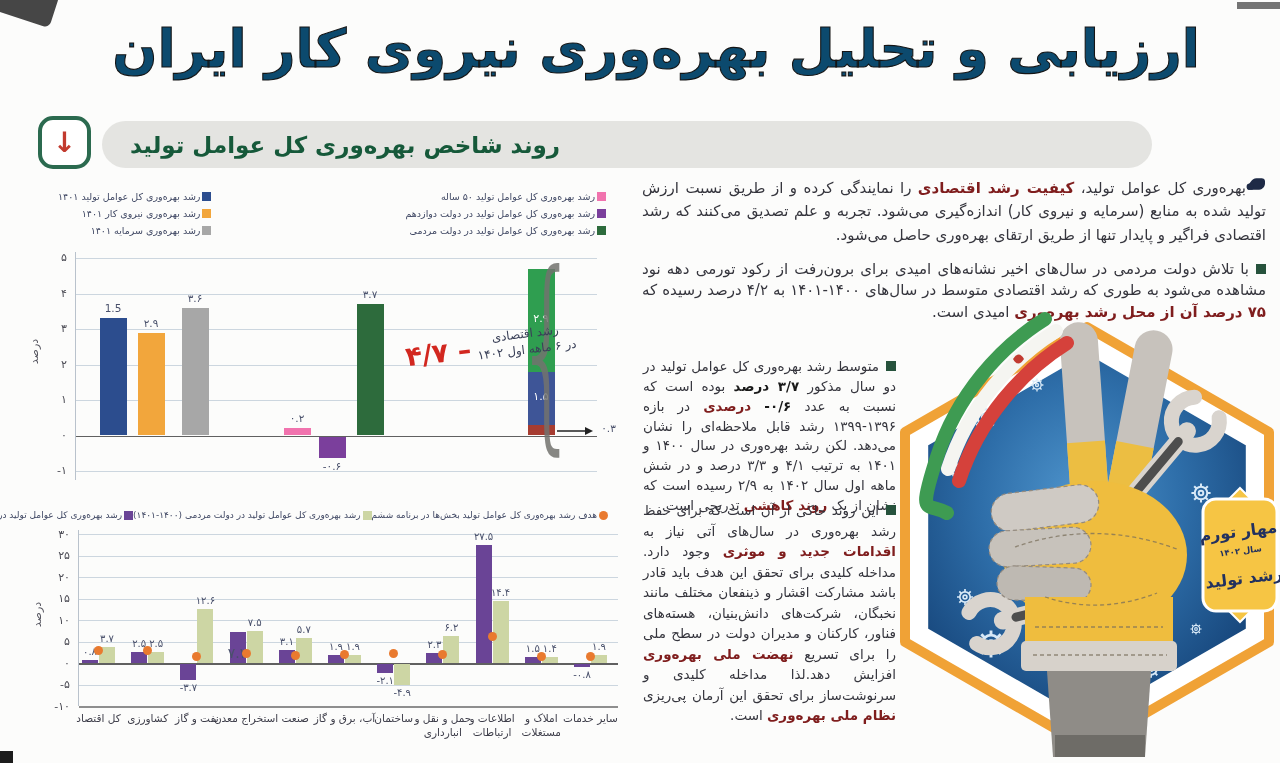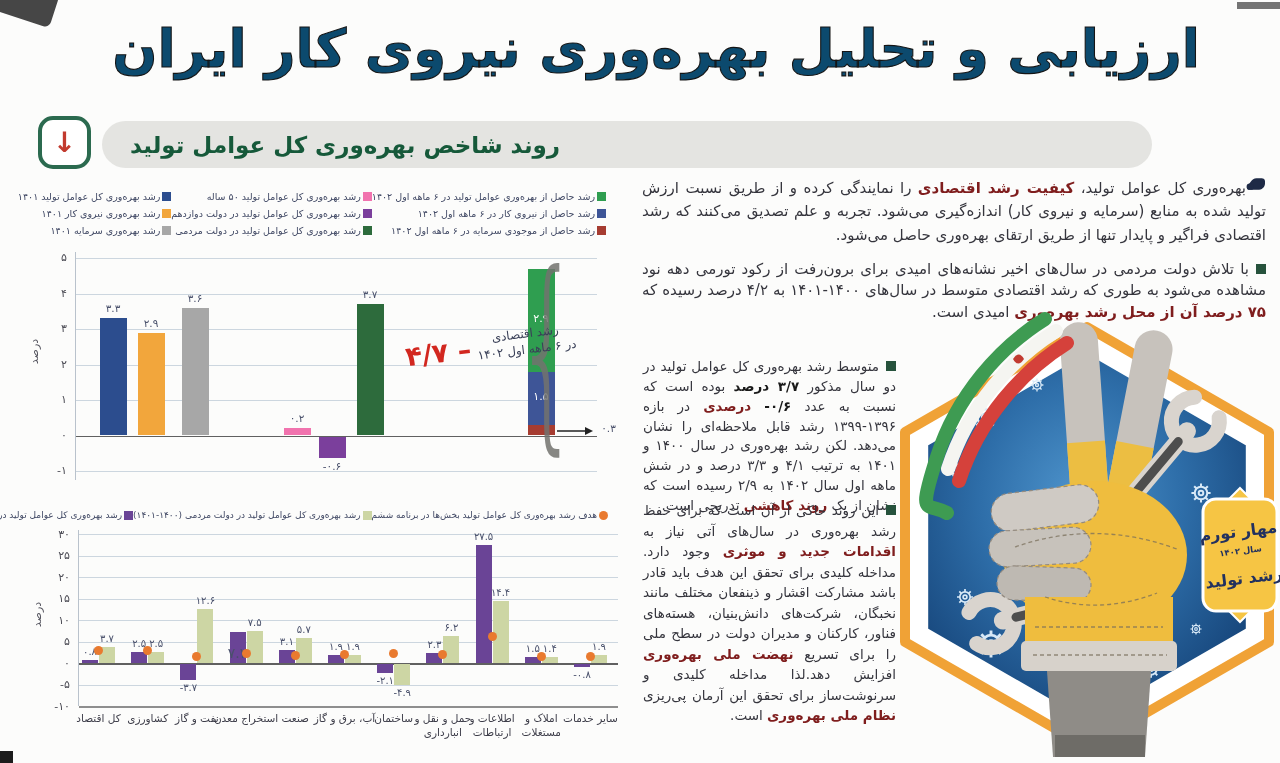--- a/index.html
+++ b/index.html
@@ -80,34 +80,20 @@
   <div class="sec-icon">
     <span>↓</span>
   </div>
   <div class="sec-pill">
     <span>روند شاخص بهره‌وری کل عوامل تولید</span>
   </div>
 
   <div class="legend1" id="legend1">
       <div class="lcol">
         <div class="litem">
-          <div class="sw" style="background: rgb(47, 158, 80);"></div>
-          <div>رشد حاصل از بهره‌وری عوامل تولید در ۶ ماهه اول ۱۴۰۲</div>
-        </div>
-        <div class="litem">
-          <div class="sw" style="background: rgb(62, 85, 151);"></div>
-          <div>رشد حاصل از نیروی کار در ۶ ماهه اول ۱۴۰۲</div>
-        </div>
-        <div class="litem">
-          <div class="sw" style="background: rgb(166, 60, 49);"></div>
-          <div>رشد حاصل از موجودی سرمایه در ۶ ماهه اول ۱۴۰۲</div>
-        </div>
-      </div>
-      <div class="lcol">
-        <div class="litem">
           <div class="sw" style="background: rgb(241, 115, 174);"></div>
           <div>رشد بهره‌وری کل عوامل تولید ۵۰ ساله</div>
         </div>
         <div class="litem">
           <div class="sw" style="background: rgb(123, 63, 156);"></div>
           <div>رشد بهره‌وری کل عوامل تولید در دولت دوازدهم</div>
         </div>
         <div class="litem">
           <div class="sw" style="background: rgb(45, 107, 60);"></div>
           <div>رشد بهره‌وری کل عوامل تولید در دولت مردمی</div>
@@ -242,21 +228,21 @@
     </div>
     <div class="tick" style="left: 39px; top: 251px;">۵</div>
     <div class="tick" style="left: 39px; top: 286.5px;">۴</div>
     <div class="tick" style="left: 39px; top: 322px;">۳</div>
     <div class="tick" style="left: 39px; top: 357.5px;">۲</div>
     <div class="tick" style="left: 39px; top: 393px;">۱</div>
     <div class="tick" style="left: 39px; top: 428.5px;">۰</div>
     <div class="tick" style="left: 39px; top: 464px;">-۱</div>
     <div class="ylab" style="left: 22px; top: 345px;">درصد</div>
     <div class="bar" style="left: 99.5px; top: 318.35px; width: 27px; height: 117.15px; background: rgb(44, 77, 142);"></div>
-    <div class="blab" style="left: 92.5px; top: 302.35px; width: 41px;">۳.۳</div>
+    <div class="blab" style="left: 92.5px; top: 302.35px; width: 41px;">1.5</div>
     <div class="bar" style="left: 137.5px; top: 332.55px; width: 27px; height: 102.95px; background: rgb(242, 166, 60);"></div>
     <div class="blab" style="left: 130.5px; top: 316.55px; width: 41px;">۲.۹</div>
     <div class="bar" style="left: 181.5px; top: 307.7px; width: 27px; height: 127.8px; background: rgb(167, 167, 167);"></div>
     <div class="blab" style="left: 174.5px; top: 291.7px; width: 41px;">۳.۶</div>
     <div class="bar" style="left: 283.5px; top: 428.4px; width: 27px; height: 7.1px; background: rgb(241, 115, 174);"></div>
     <div class="blab" style="left: 276.5px; top: 412.4px; width: 41px;">۰.۲</div>
     <div class="bar" style="left: 318.5px; top: 436.5px; width: 27px; height: 21.3px; background: rgb(123, 63, 156);"></div>
     <div class="blab" style="left: 311.5px; top: 459.8px; width: 41px;">-۰.۶</div>
     <div class="bar" style="left: 356.5px; top: 304.15px; width: 27px; height: 131.35px; background: rgb(45, 107, 60);"></div>
     <div class="blab" style="left: 349.5px; top: 288.15px; width: 41px;">۳.۷</div>

